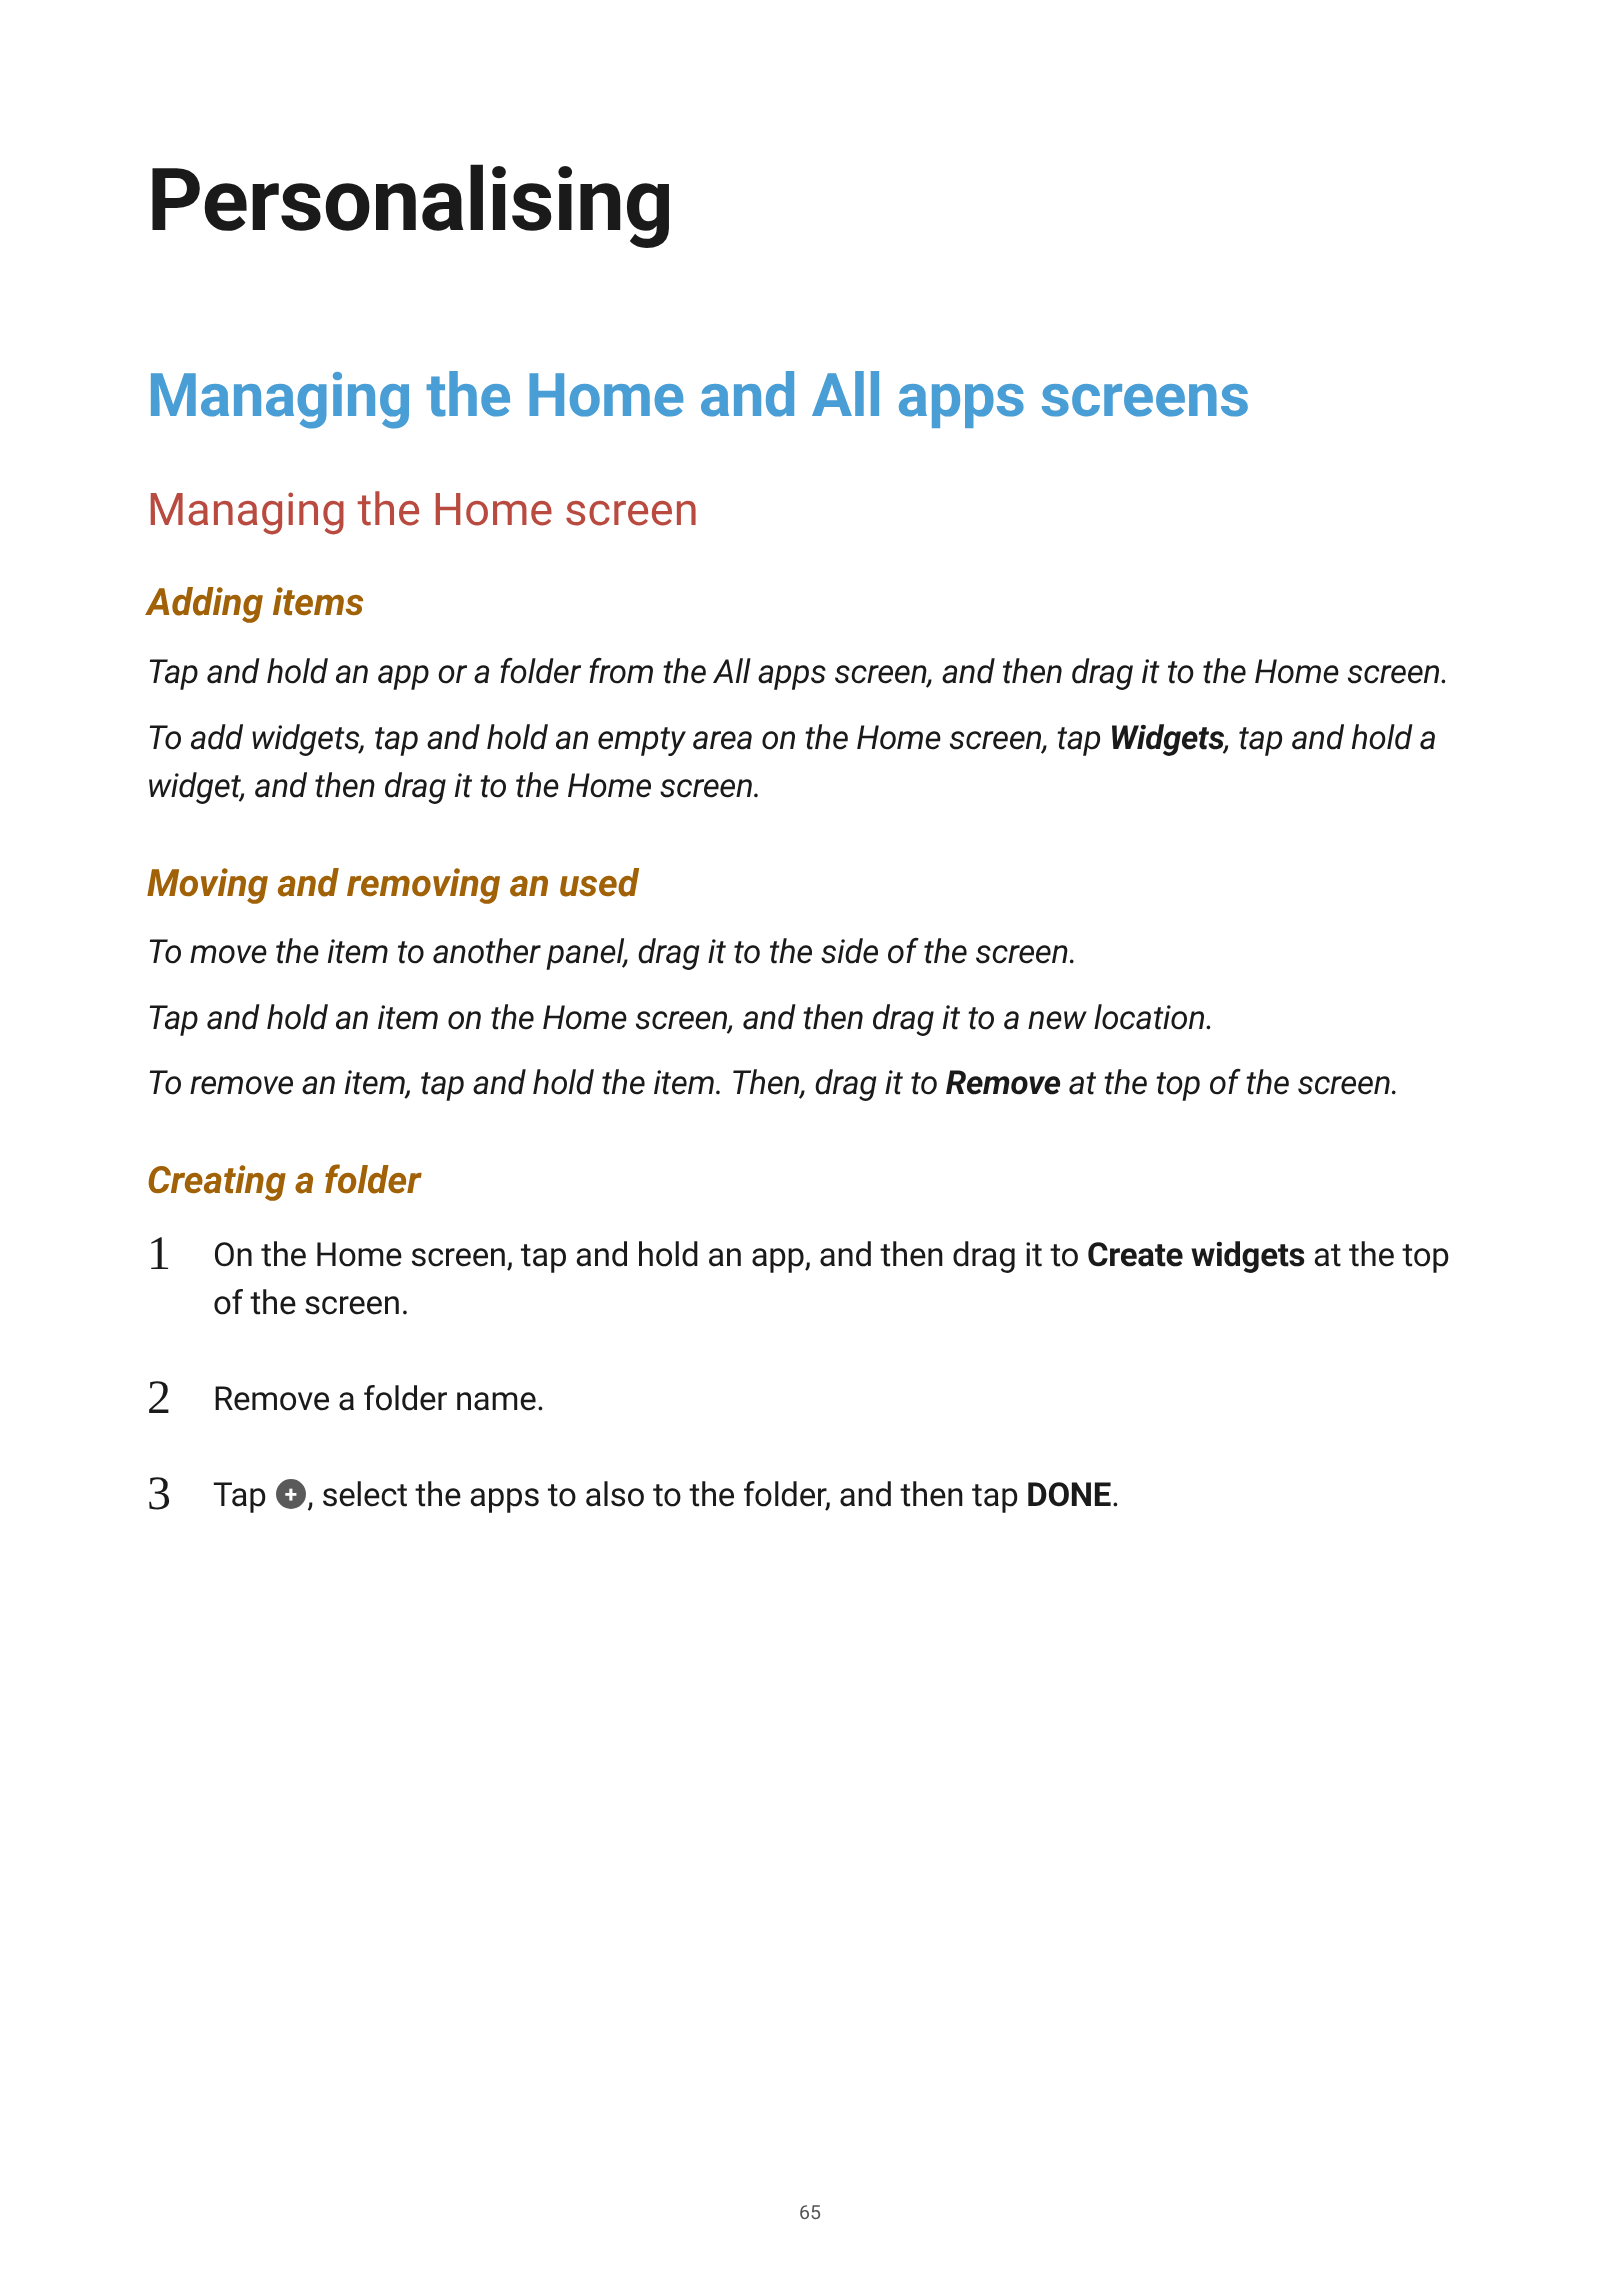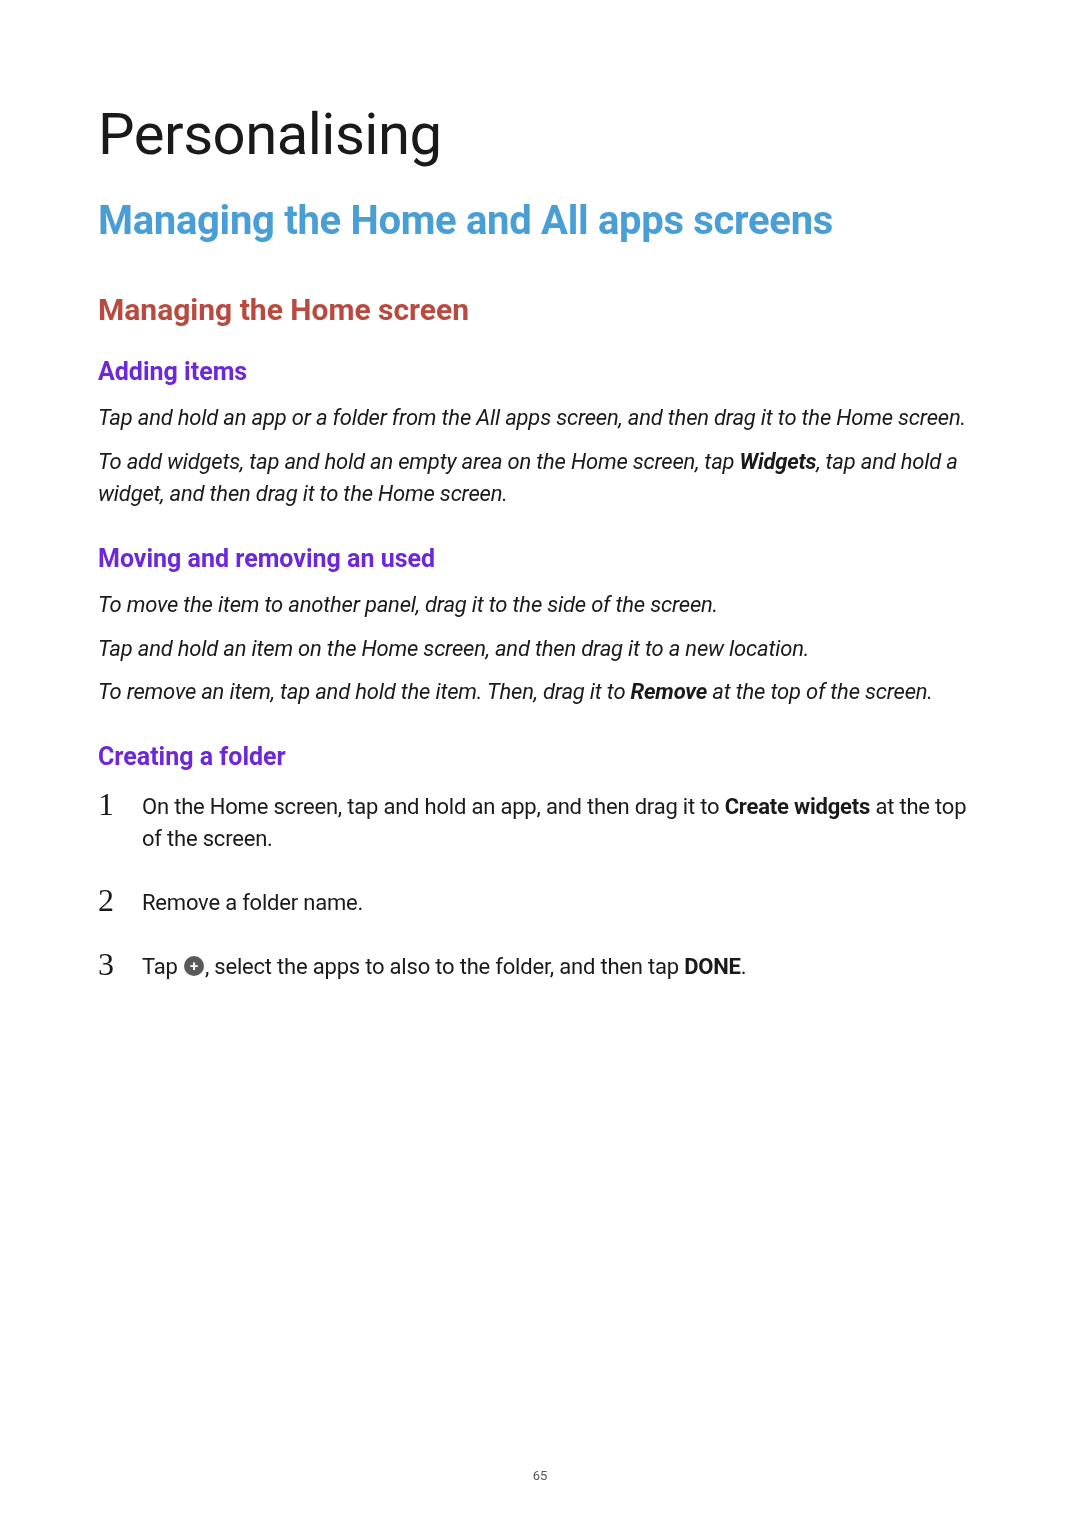--- a/index.html
+++ b/index.html
@@ -13,42 +13,43 @@
       width: 1080px;
       height: 1527px;
       position: relative;
       color: #1a1a1a;
     }
     .page {
       padding: 100px 98px 0 98px;
     }
     .chapter-title {
       font-size: 58px;
-      font-weight: 400;
-      margin-bottom: 29px;
+      font-weight: 700;
+      margin-bottom: 72px;
       letter-spacing: -0.5px;
     }
     .section-title {
       font-size: 40px;
       font-weight: 700;
       color: #4a9ed6;
-      margin-bottom: 48px;
+      margin-bottom: 36px;
       letter-spacing: -0.3px;
     }
     .subsection-title {
       font-size: 30px;
-      font-weight: 700;
+      font-weight: 400;
       color: #b94a3f;
       margin-bottom: 30px;
     }
     .topic-title {
       font-size: 25px;
       font-weight: 700;
-      color: #6d28d9;
+      color: #a16207;
       margin-bottom: 16px;
+      font-style: italic;
     }
     .body-text {
       font-size: 22px;
       line-height: 1.45;
       color: #1a1a1a;
       margin-bottom: 12px;
       letter-spacing: -0.2px;
       font-style: italic;
     }
     .section-block {

